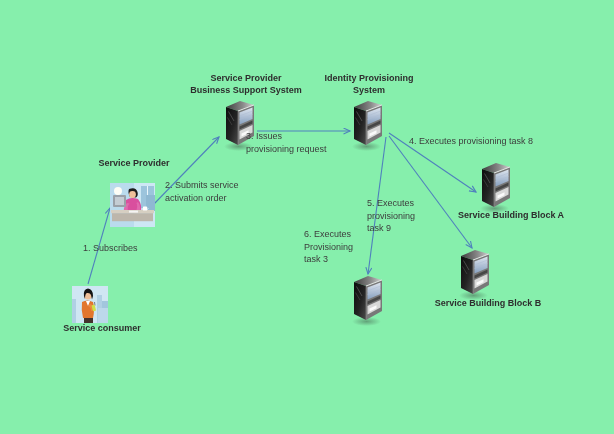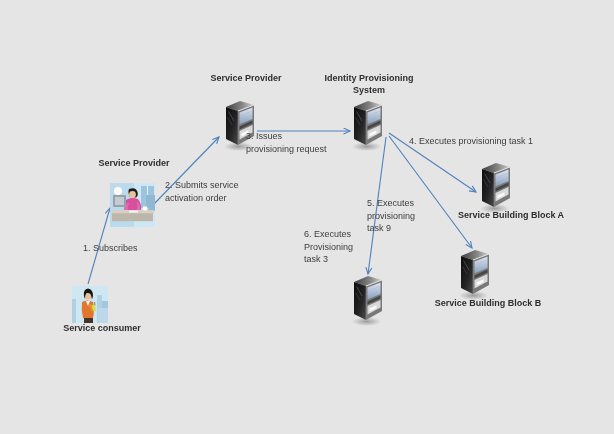--- a/index.html
+++ b/index.html
@@ -17,21 +17,21 @@
     line-height:12.5px;color:var(--edge-label,#3c3c3c);
   }
   .edge-label div{white-space:nowrap;}
   .icon-abs{position:absolute;}
   .arrows{position:absolute;left:0;top:0;pointer-events:none;}
   .hidden-defs{position:absolute;width:0;height:0;overflow:hidden;}
 </style>
 </head>
 <body>
 
-<div class="stage" style="background: #e5e5e5;">
+<div class="stage" style="background: #86efac;">
 
   <svg class="hidden-defs" aria-hidden="true">
     <defs>
       <linearGradient id="g-top" x1="0" y1="0" x2="1" y2="0">
         <stop offset="0" stop-color="#3c3c3c"></stop>
           <stop offset="0.6" stop-color="#8a8a8a"></stop>
           <stop offset="1" stop-color="#d2d2d2"></stop>
       </linearGradient>
       <linearGradient id="g-side" x1="0" y1="0" x2="1" y2="1">
         <stop offset="0" stop-color="#0c0c0c"></stop>
@@ -134,20 +134,21 @@
     </svg>
   <svg class="icon-abs" style="left:110px;top:183px" width="45" height="44">
       <use href="#sym-rep"></use>
     </svg>
   <svg class="icon-abs" style="left:72px;top:286px" width="36" height="37">
       <use href="#sym-consumer"></use>
     </svg>
 
   <div class="node-label" style="left:156px;top:72px;width:180px">
     <div>Service Provider</div>
+    <div>Business Support System</div>
   </div>
   <div class="node-label" style="left:279px;top:72px;width:180px">
     <div>Identity Provisioning</div>
     <div>System</div>
   </div>
   <div class="node-label" style="left:84px;top:157px;width:100px">
     <div>Service Provider</div>
   </div>
   <div class="node-label" style="left:52px;top:322px;width:100px">
     <div>Service consumer</div>
@@ -164,21 +165,21 @@
   </div>
   <div class="edge-label" style="left:165px;top:179px;width:100px">
     <div>2. Submits service</div>
     <div>activation order</div>
   </div>
   <div class="edge-label" style="left:246px;top:130px;width:130px">
     <div>3. Issues</div>
     <div>provisioning request</div>
   </div>
   <div class="edge-label" style="left:409px;top:135px;width:140px">
-    <div>4. Executes provisioning task 1</div>
+    <div>4. Executes provisioning task 8</div>
   </div>
   <div class="edge-label" style="left:367px;top:197px;width:100px">
     <div>5. Executes</div>
     <div>provisioning</div>
     <div>task 9</div>
   </div>
   <div class="edge-label" style="left:304px;top:228px;width:100px">
     <div>6. Executes</div>
     <div>Provisioning</div>
     <div>task 3</div>

